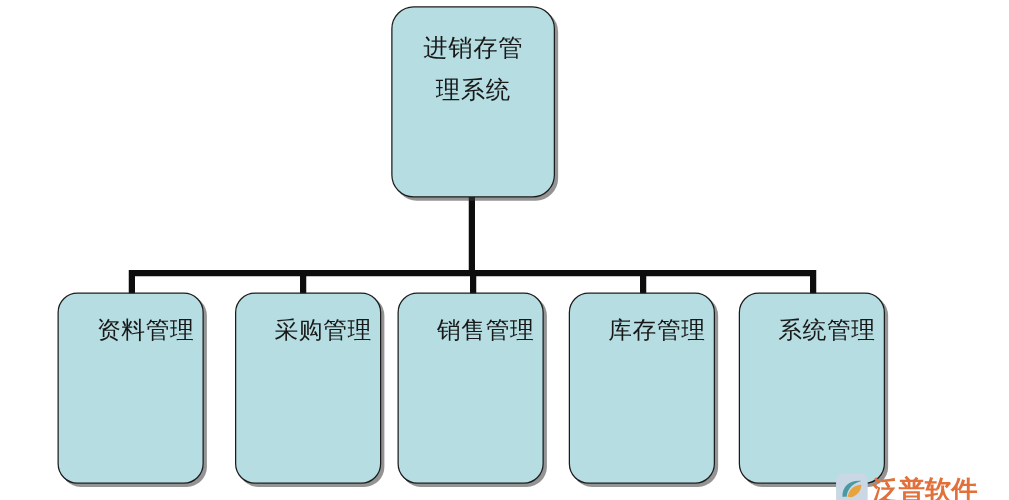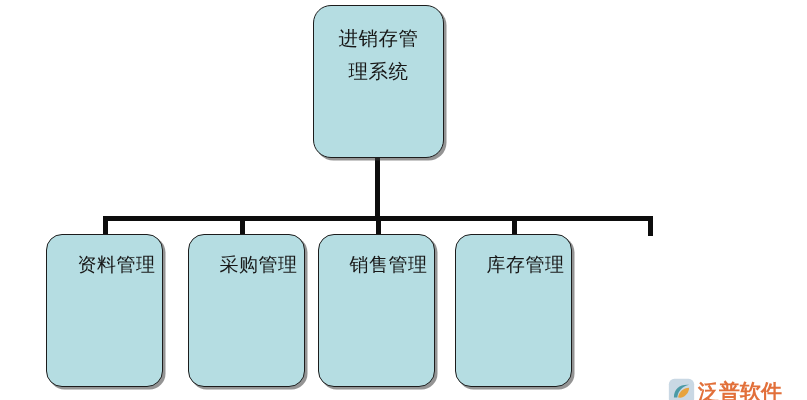--- a/index.html
+++ b/index.html
@@ -179,20 +179,23 @@
   </div>
   <div class="node node-child" id="node-child-1">
     <span class="node-label">采购管理</span>
   </div>
   <div class="node node-child" id="node-child-2">
     <span class="node-label">销售管理</span>
   </div>
   <div class="node node-child" id="node-child-3">
     <span class="node-label">库存管理</span>
   </div>
+  <div class="node node-child" id="node-child-4">
+    <span class="node-label">系统管理</span>
+  </div>
 
   <div id="watermark">
     <div id="watermark-top">
       <svg id="watermark-logo" viewBox="0 0 64 64">
         <rect x="2" y="2" width="60" height="60" rx="13" ry="13" fill="#c9d8e4"></rect>
         <path d="M14 46 C14 24, 30 14, 50 16 C34 20, 24 30, 22 46 Z" fill="#4a9aa6"></path>
         <path d="M24 46 C26 32, 36 24, 50 23 C50 34, 42 44, 30 47 Z" fill="#e8a33d"></path>
       </svg>
       <span id="watermark-brand">泛普软件</span>
     </div>

